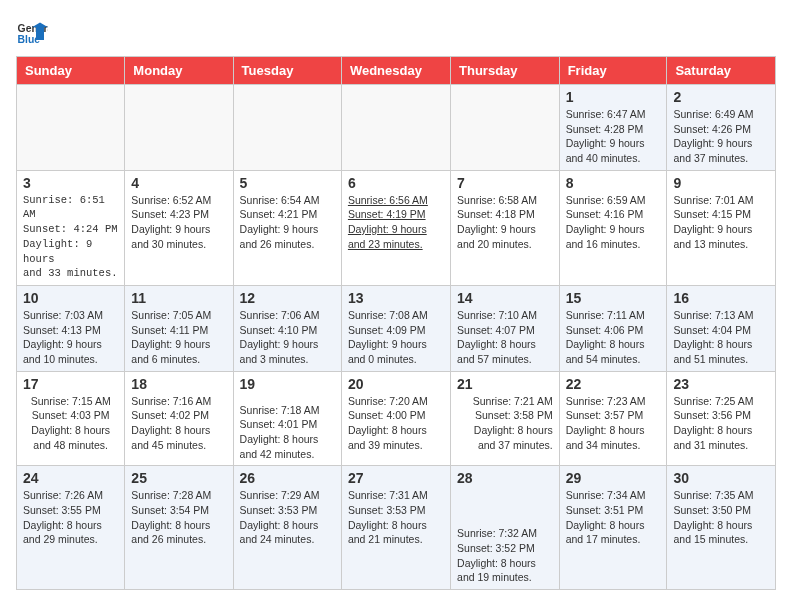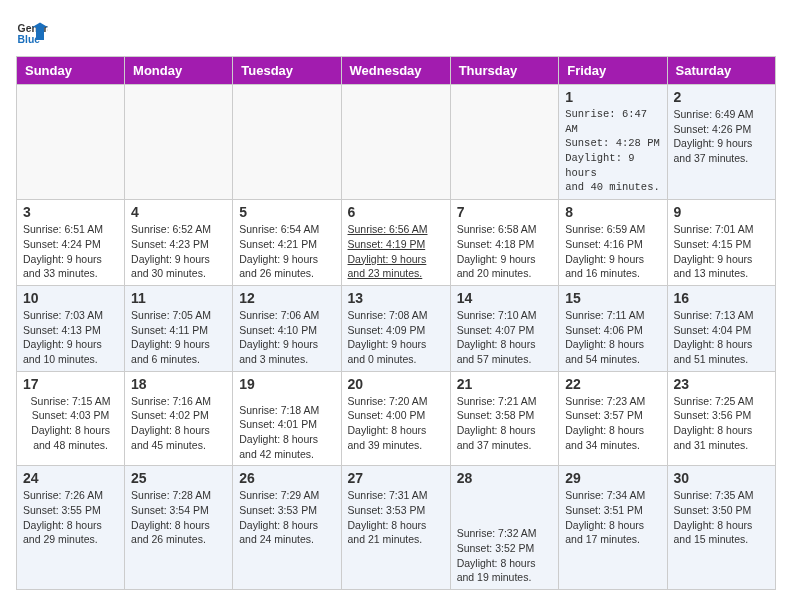--- a/index.html
+++ b/index.html
@@ -43,21 +43,21 @@
     .location-title {
       font-size: 16px;
       color: #555;
     }
     .calendar {
       width: 100%;
       border-collapse: collapse;
       margin-top: 8px;
     }
     .calendar th {
-      background-color: #a21caf;
+      background-color: #ef4444;
       color: #fff;
       text-align: left;
       padding: 6px 8px;
       font-size: 13px;
       border: 1px solid #ccc;
     }
     .calendar td {
       vertical-align: top;
       border: 1px solid #ccc;
       padding: 4px 6px;
@@ -127,37 +127,37 @@
   </thead>
   <tbody id="calendar-body">
   <tr>
         <td class="empty"></td>
         <td class="empty"></td>
         <td class="empty"></td>
         <td class="empty"></td>
         <td class="empty"></td>
         <td>
           <span class="day-number">1</span>
-          <div class="day-info" style="white-space: pre-line; font-family: Liberation Mono, monospace;">Sunrise: 6:47 AM
+          <div class="day-info" style="white-space: pre-line;">Sunrise: 6:47 AM
 Sunset: 4:28 PM
 Daylight: 9 hours
 and 40 minutes.</div>
         </td>
         <td>
           <span class="day-number">2</span>
           <div class="day-info" style="white-space: pre-line;">Sunrise: 6:49 AM
 Sunset: 4:26 PM
 Daylight: 9 hours
 and 37 minutes.</div>
         </td>
       </tr>
       <tr>
         <td>
           <span class="day-number">3</span>
-          <div class="day-info" style="white-space: pre-line;">Sunrise: 6:51 AM
+          <div class="day-info" style="white-space: pre-line; font-family: Liberation Mono, monospace;">Sunrise: 6:51 AM
 Sunset: 4:24 PM
 Daylight: 9 hours
 and 33 minutes.</div>
         </td>
         <td>
           <span class="day-number">4</span>
           <div class="day-info" style="white-space: pre-line;">Sunrise: 6:52 AM
 Sunset: 4:23 PM
 Daylight: 9 hours
 and 30 minutes.</div>
@@ -273,21 +273,21 @@
         </td>
         <td>
           <span class="day-number">20</span>
           <div class="day-info" style="white-space: pre-line;">Sunrise: 7:20 AM
 Sunset: 4:00 PM
 Daylight: 8 hours
 and 39 minutes.</div>
         </td>
         <td>
           <span class="day-number">21</span>
-          <div class="day-info" style="white-space: pre-line;">Sunrise: 7:21 AM
+          <div class="day-info" style="white-space: pre-line; text-align: right;">Sunrise: 7:21 AM
 Sunset: 3:58 PM
 Daylight: 8 hours
 and 37 minutes.</div>
         </td>
         <td>
           <span class="day-number">22</span>
           <div class="day-info" style="white-space: pre-line;">Sunrise: 7:23 AM
 Sunset: 3:57 PM
 Daylight: 8 hours
 and 34 minutes.</div>

